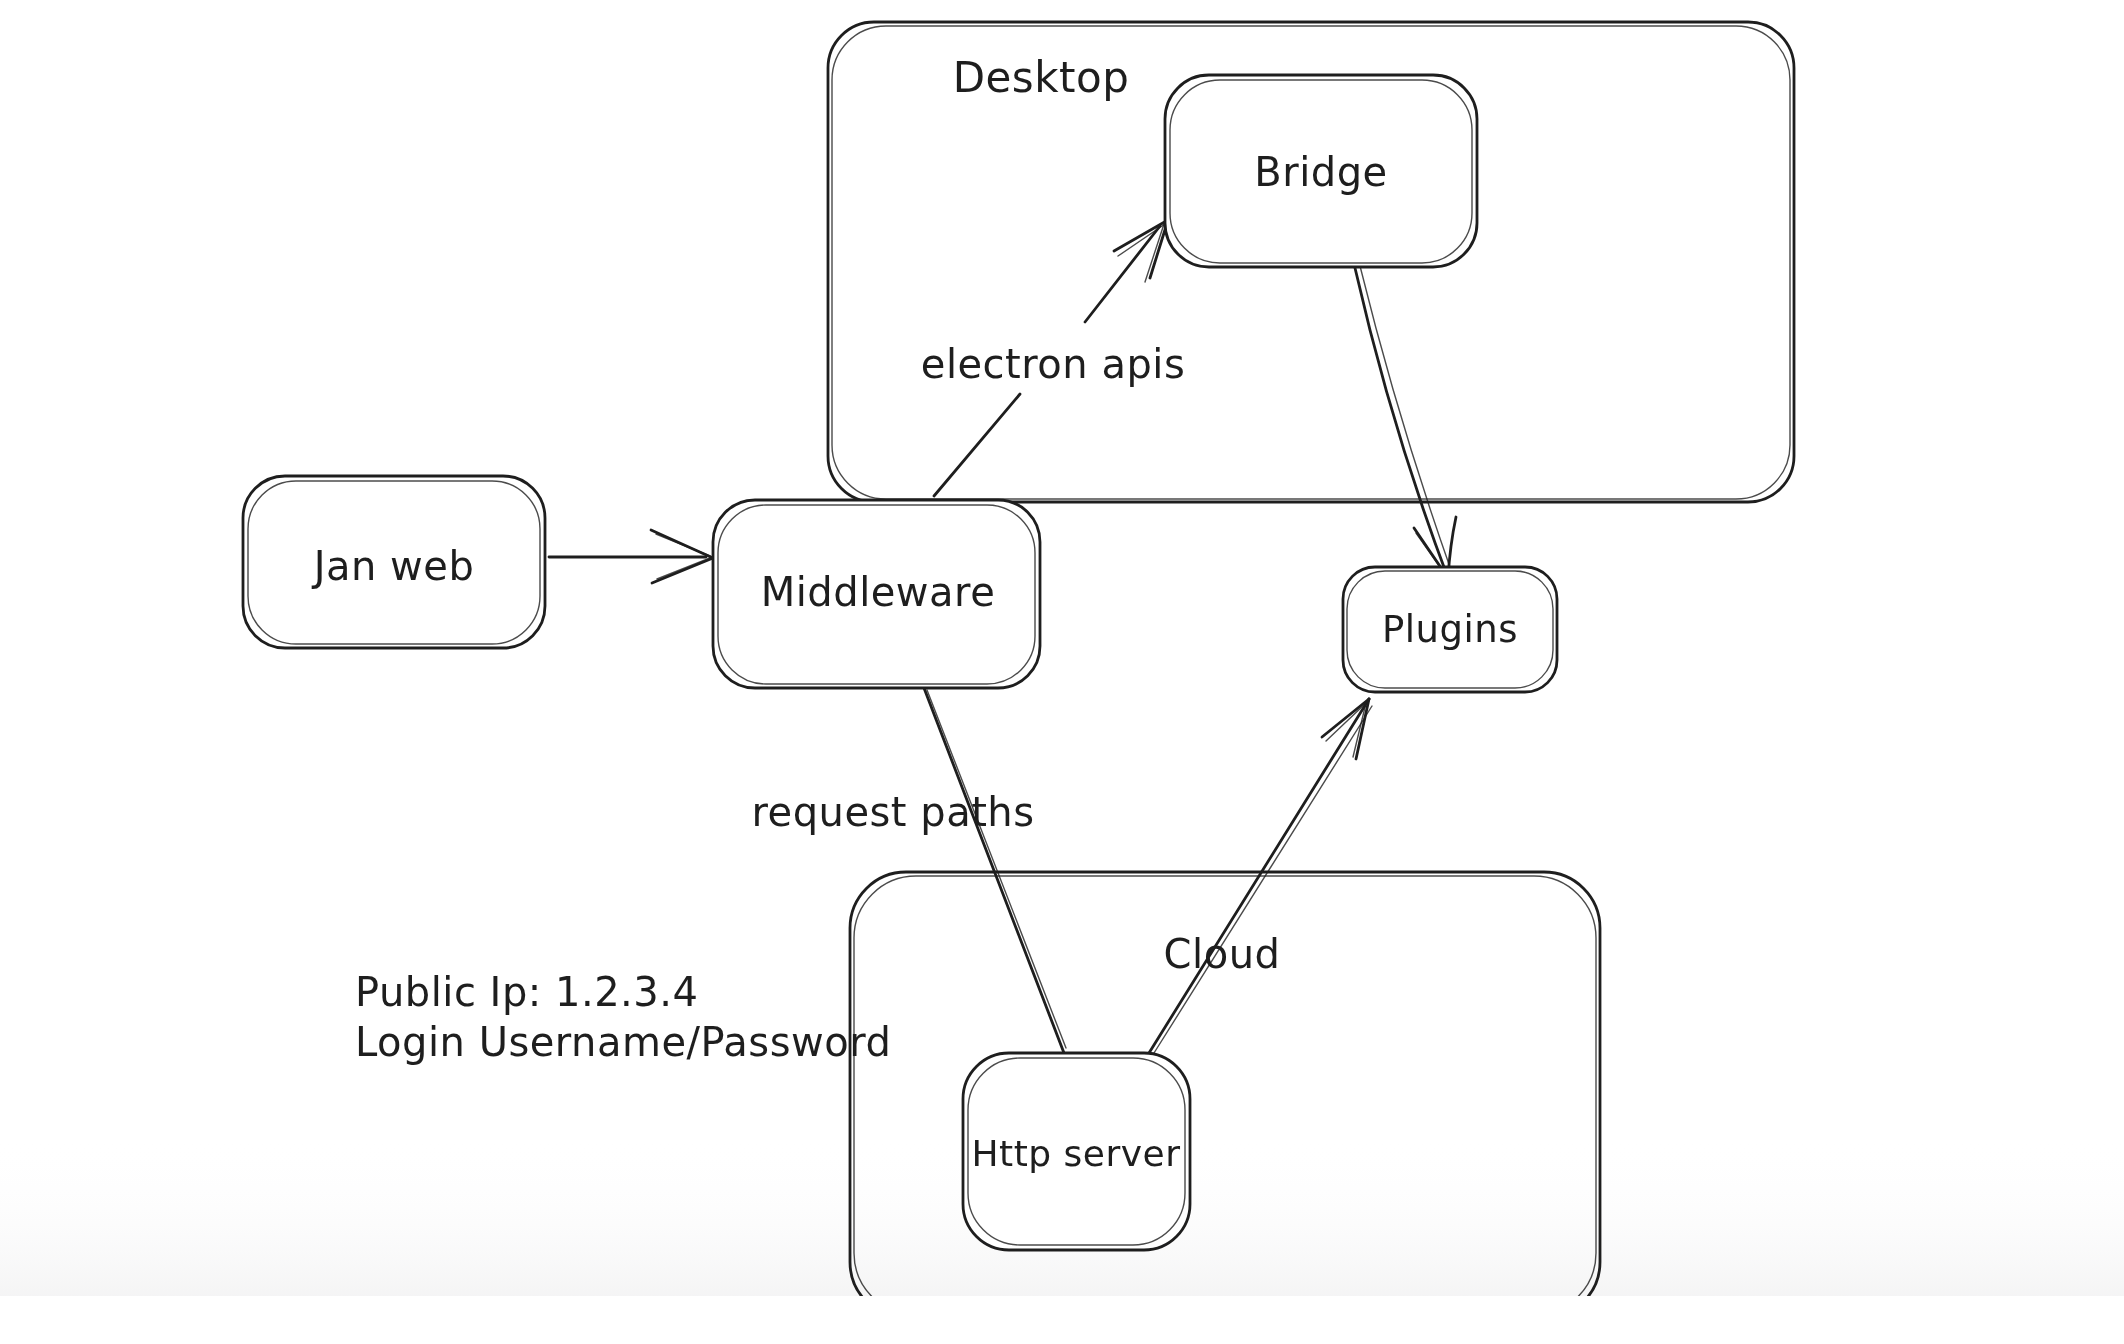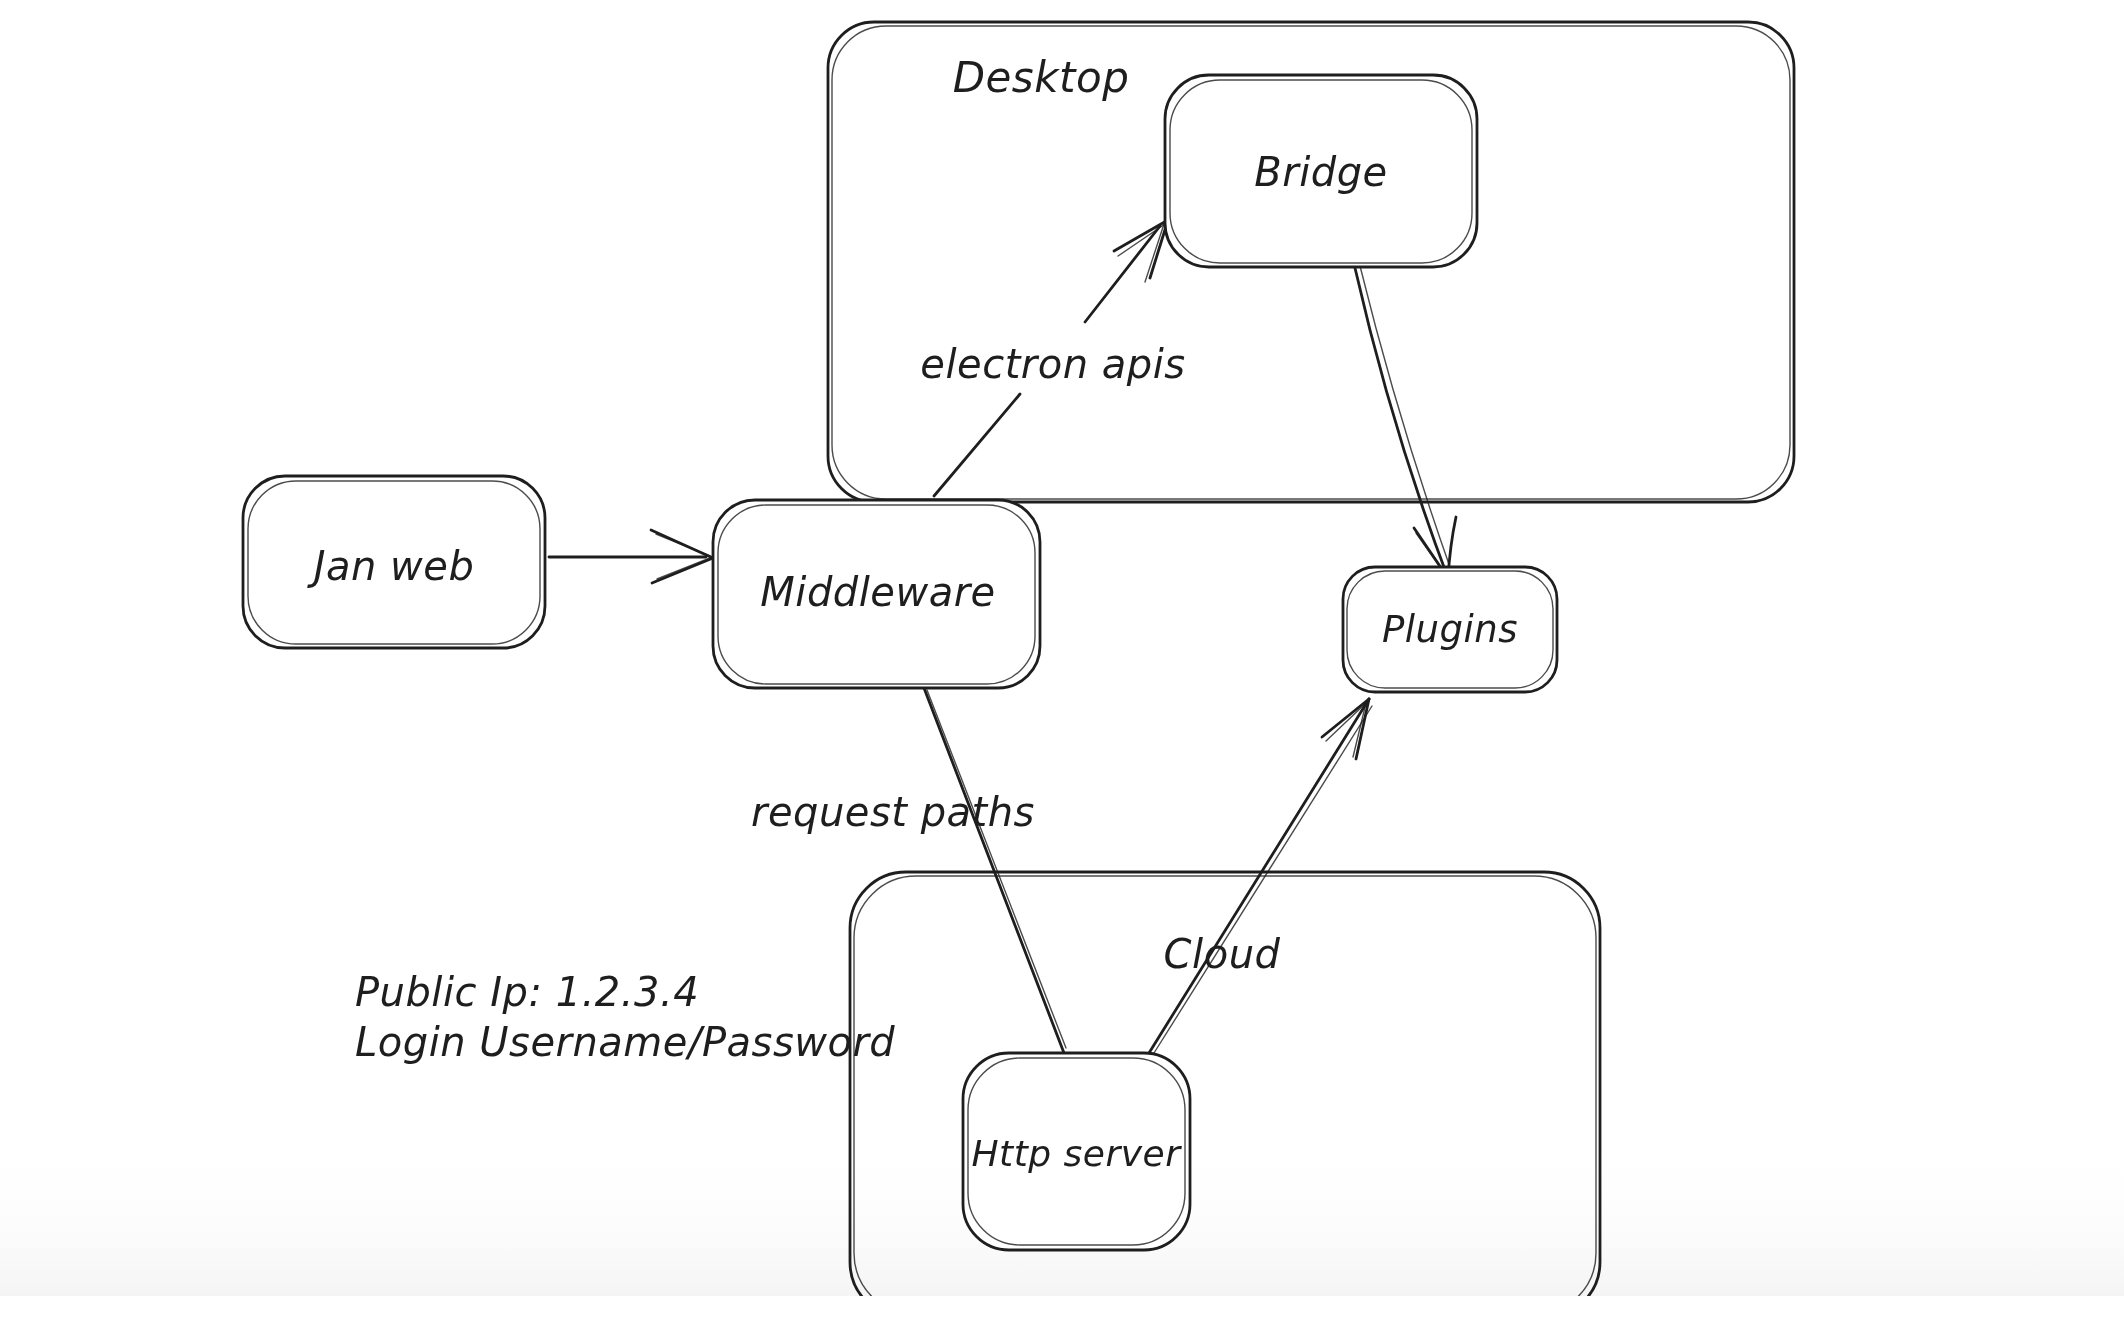--- a/index.html
+++ b/index.html
@@ -1,18 +1,18 @@
 <!DOCTYPE html>
 <html style="--stroke: #1e1e1e; --bg: #ffffff;"><head>
 <meta charset="utf-8">
 <style>
   :root { --stroke:#1e1e1e; --bg:#ffffff; }
   html,body { margin:0; padding:0; background:var(--bg); }
   .canvas-wrap { position:relative; width:2124px; height:1296px; overflow:hidden;
-                 font-family:"DejaVu Sans","Liberation Sans",sans-serif;font-style:italic; }
+                 font-family:"DejaVu Sans","Liberation Sans",sans-serif; }
   svg { display:block; }
   .sk  { stroke:var(--stroke); fill:none; stroke-linecap:round; stroke-linejoin:round; }
   .w   { stroke-width:2.8; }
   .d   { stroke-width:1.4; opacity:.8; }
   .box { fill:var(--bg); }
   .lbl { fill:var(--stroke); letter-spacing:.5px; }
 </style>
 </head>
 <body>
 

